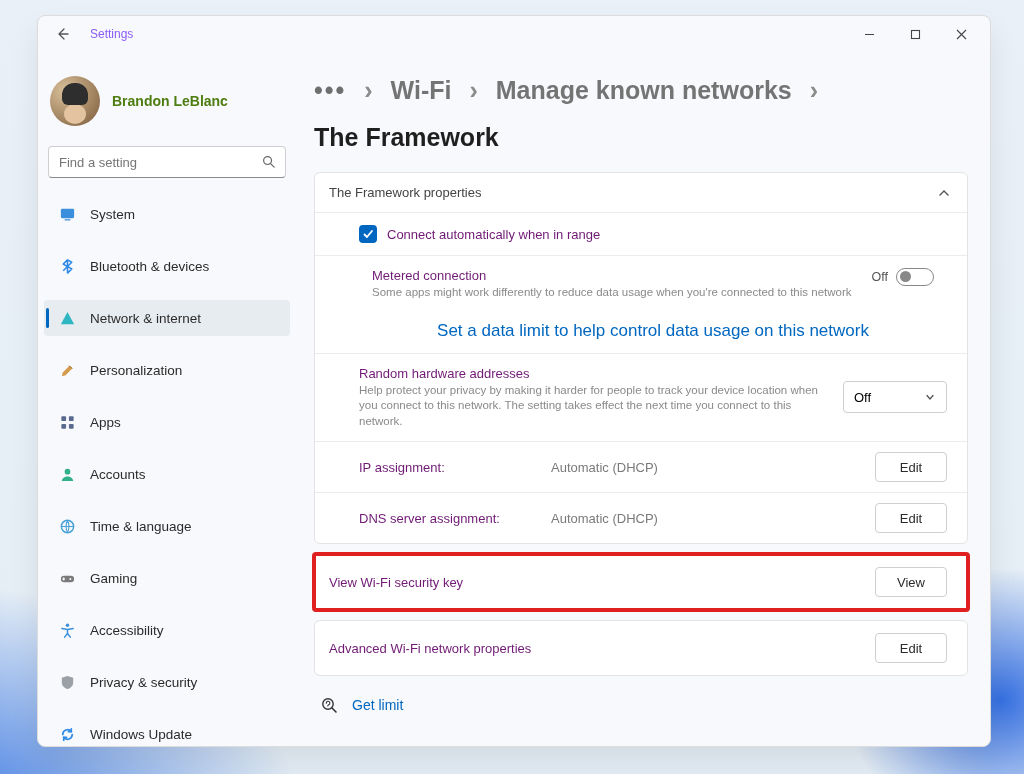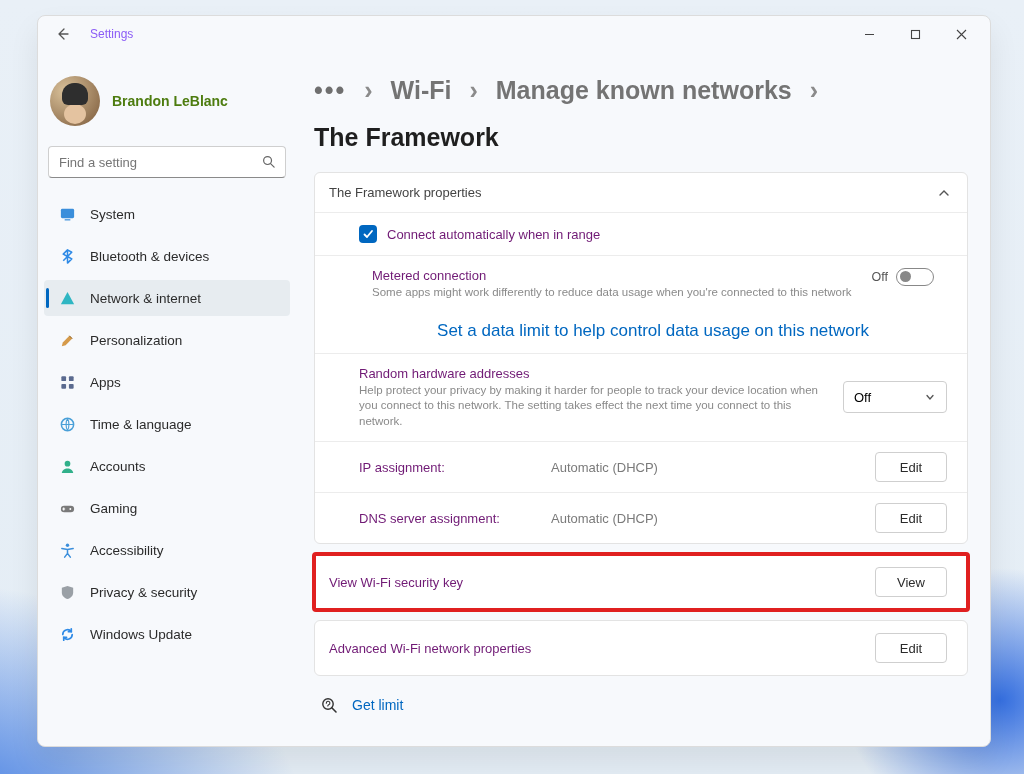--- a/index.html
+++ b/index.html
@@ -41,21 +41,21 @@
   .content{flex:1;display:flex;min-height:0;}
   .sidebar{width:264px;padding:18px 12px 12px 6px;display:flex;flex-direction:column;gap:10px;}
   .profile{display:flex;align-items:center;gap:12px;padding:6px 4px 6px 6px;}
   .avatar{width:50px;height:50px;border-radius:50%;background:radial-gradient(circle at 30% 30%,#d9c19a,#7a5838);position:relative;overflow:hidden;}
   .avatar::after{content:"";position:absolute;left:12px;top:7px;width:26px;height:22px;background:#2e2e2e;border-radius:12px 12px 6px 6px;}
   .avatar::before{content:"";position:absolute;left:14px;top:28px;width:22px;height:20px;background:#e4c3a0;border-radius:50%;}
   .profile-name{font-size:14px;font-weight:600;color:#4d7c0f;}
   .search{position:relative;margin:4px 4px 6px 4px;}
   .search input{width:100%;height:32px;padding:0 34px 0 10px;border:1px solid #cfcfcf;border-bottom:1.5px solid #8a8a8a;border-radius:4px;background:#fff;font-size:13px;color:#333;}
   .search .sicon{position:absolute;right:10px;top:8px;color:#666;}
-  .nav{display:flex;flex-direction:column;gap:6px;margin-top:2px;}
+  .nav{display:flex;flex-direction:column;gap:16px;margin-top:2px;}
   .nav-item{display:flex;align-items:center;gap:14px;height:36px;padding:0 12px 0 14px;border-radius:4px;font-size:13.5px;color:#2b2b2b;position:relative;}
   .nav-item.selected{background:var(--sidebar-sel);}
   .nav-item.selected::before{content:"";position:absolute;left:2px;top:8px;bottom:8px;width:3px;background:var(--accent);border-radius:2px;}
   .nicon{width:18px;height:18px;display:flex;align-items:center;justify-content:center;}
   .main{flex:1;min-width:0;padding:24px 22px 10px 12px;overflow:auto;}
   .crumbs{display:flex;align-items:center;gap:18px;font-size:25px;font-weight:600;color:#747474;flex-wrap:wrap;}
   .crumb-cur{color:#1f1f1f;}
   .crumb-ellipsis{letter-spacing:2px;font-weight:700;color:#6f6f6f;}
   .chev{color:#8b8b8b;}
   .panel{margin-top:20px;background:var(--card);border:1px solid var(--border);border-radius:6px;}
@@ -175,34 +175,34 @@
                 <rect x="10.5" y="2.5" width="5" height="5" rx="1" fill="#5a6a8f"></rect>
                 <rect x="2.5" y="10.5" width="5" height="5" rx="1" fill="#5a6a8f"></rect>
                 <rect x="10.5" y="10.5" width="5" height="5" rx="1" fill="#5a6a8f"></rect>
               </svg>
             </span>
           <span>Apps</span>
         </div>
         <div class="nav-item">
           <span class="nicon">
               <svg width="17" height="17" viewBox="0 0 18 18">
+                <circle cx="9" cy="6" r="3" fill="#31b08a"></circle>
+                <path d="M3 16c0-3 3-5 6-5s6 2 6 5" fill="#31b08a"></path>
+              </svg>
+            </span>
+          <span>Accounts</span>
+        </div>
+        <div class="nav-item">
+          <span class="nicon">
+              <svg width="17" height="17" viewBox="0 0 18 18">
                 <circle cx="9" cy="9" r="6.5" fill="none" stroke="#4aa0d8" stroke-width="1.6"></circle>
                 <path d="M3 9h12M9 3c2 2 2 10 0 12M9 3c-2 2-2 10 0 12" stroke="#4aa0d8" stroke-width="1.2" fill="none"></path>
               </svg>
             </span>
           <span>Time &amp; language</span>
-        </div>
-        <div class="nav-item">
-          <span class="nicon">
-              <svg width="17" height="17" viewBox="0 0 18 18">
-                <circle cx="9" cy="6" r="3" fill="#31b08a"></circle>
-                <path d="M3 16c0-3 3-5 6-5s6 2 6 5" fill="#31b08a"></path>
-              </svg>
-            </span>
-          <span>Accounts</span>
         </div>
         <div class="nav-item">
           <span class="nicon">
               <svg width="17" height="17" viewBox="0 0 18 18">
                 <rect x="2" y="6" width="14" height="7" rx="3.5" fill="#7a7a7a"></rect>
                 <circle cx="12" cy="9.5" r="1" fill="#fff"></circle>
                 <path d="M5 8v3M3.5 9.5h3" stroke="#fff" stroke-width="1.2"></path>
               </svg>
             </span>
           <span>Gaming</span>

